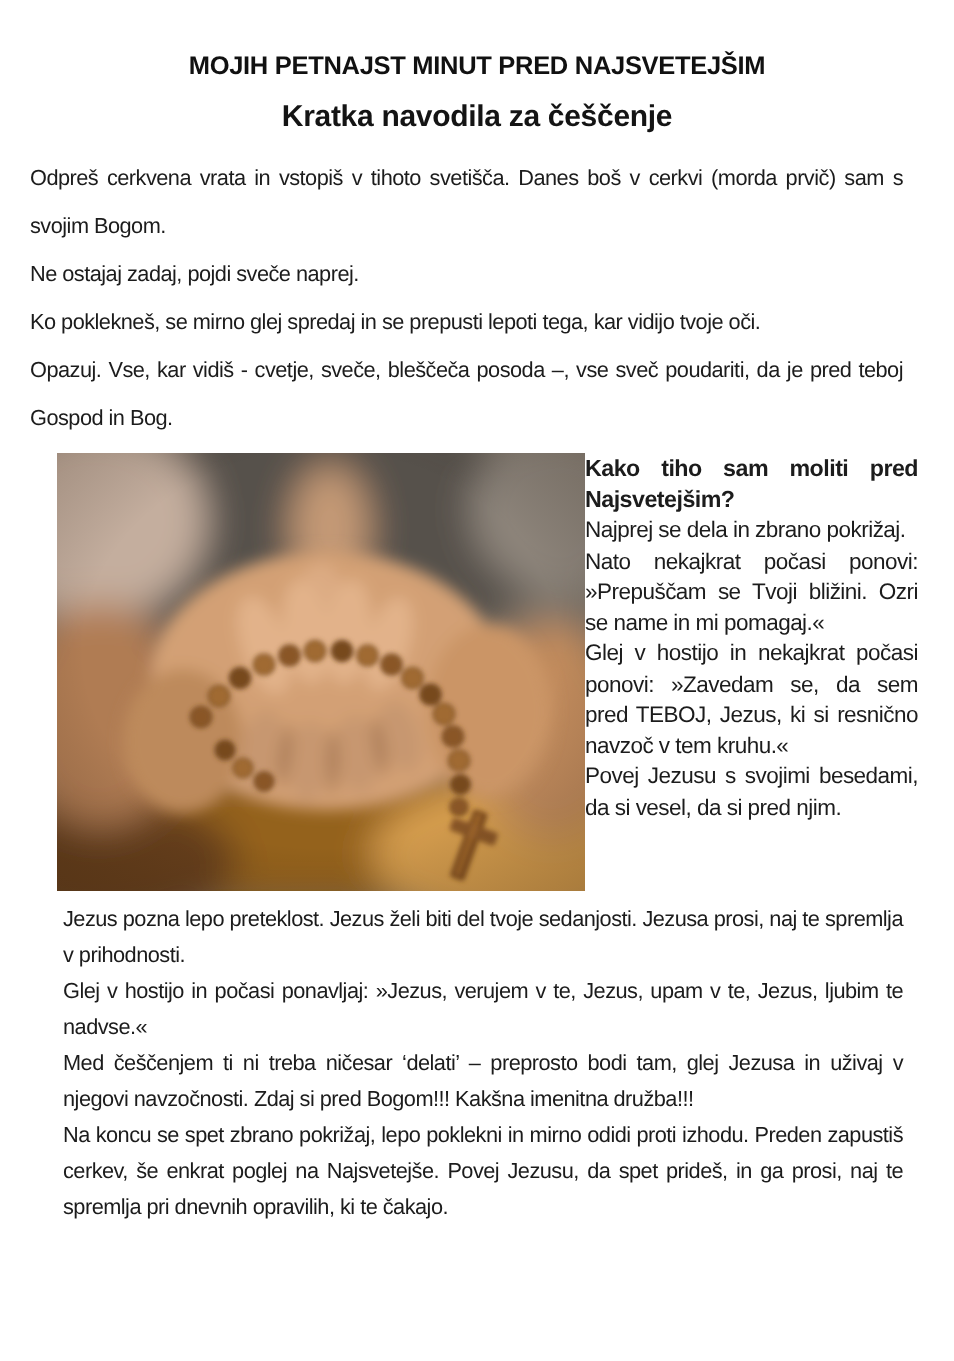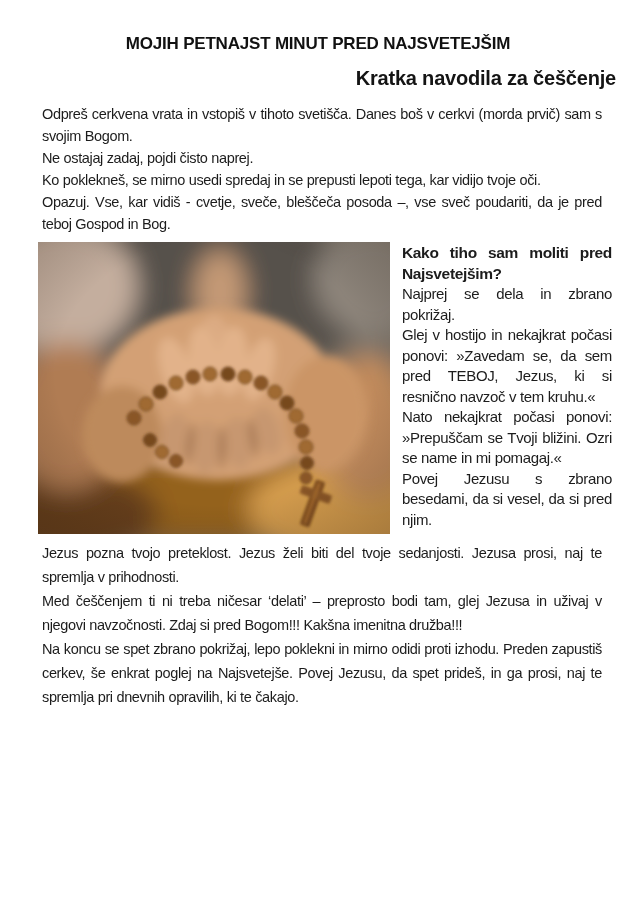--- a/index.html
+++ b/index.html
@@ -14,38 +14,37 @@
   .title {
     margin:34px 20px 0 20px;
     text-align:center;
     font-size:17px;
     font-weight:bold;
     letter-spacing:-0.2px;
     color:#111;
   }
   .subtitle {
     margin:13px 20px 0 20px;
-    text-align:right;
+    text-align:center;
     font-size:20px;
     font-weight:bold;
     letter-spacing:-0.2px;
     color:#141414;
   }
   .intro {
-    margin:13px 34px 0 42px;
+    margin:13px 34px 0 20px;
     font-size:14.5px;
     letter-spacing:-0.35px;
-    line-height:22px;
+    line-height:32px;
     text-align:justify;
   }
   .intro p, .outro p, .sidecol p { margin:0; }
   .middle {
     margin:7px 24px 0 38px;
     display:flex;
-    gap:12px;
     align-items:flex-start;
   }
   .photo-frame {
     flex:0 0 352px;
     width:352px; height:292px;
     overflow:hidden;
     background:#7d7469;
   }
   .photo-frame svg { display:block; }
   .sidecol {
@@ -72,22 +71,22 @@
 </head>
 <body>
 
 <div class="page">
 
   <div class="title">MOJIH PETNAJST MINUT PRED NAJSVETEJŠIM</div>
   <div class="subtitle">Kratka navodila za češčenje</div>
 
   <div class="intro">
     <p>Odpreš cerkvena vrata in vstopiš v tihoto svetišča. Danes boš v cerkvi (morda prvič) sam s svojim Bogom.</p>
-    <p>Ne ostajaj zadaj, pojdi čisto naprej.</p>
-    <p>Ko poklekneš, se mirno usedi spredaj in se prepusti lepoti tega, kar vidijo tvoje oči.</p>
+    <p>Ne ostajaj zadaj, pojdi sveče naprej.</p>
+    <p>Ko poklekneš, se mirno glej spredaj in se prepusti lepoti tega, kar vidijo tvoje oči.</p>
     <p>Opazuj. Vse, kar vidiš - cvetje, sveče, bleščeča posoda –, vse sveč poudariti, da je pred teboj Gospod in Bog.</p>
   </div>
 
   <div class="middle">
 
     <div class="photo-frame">
       <svg width="352" height="292" viewBox="0 0 352 292" xmlns="http://www.w3.org/2000/svg">
         <defs>
           <filter id="b10" x="-30%" y="-30%" width="160%" height="160%">
               <feGaussianBlur stdDeviation="12"></feGaussianBlur>
@@ -169,26 +168,27 @@
           <rect x="-2" y="-12" width="3" height="44" rx="1.5" fill="#a56b2f"></rect>
         </g>
 
         <rect x="0" y="0" width="352" height="292" fill="url(#vig)"></rect>
       </svg>
     </div>
 
     <div class="sidecol">
       <p class="side-heading">Kako tiho sam moliti pred Najsvetejšim?</p>
       <p>Najprej se dela in zbrano pokrižaj.</p>
+      <p>Nato nekajkrat počasi ponovi: »Prepuščam se Tvoji bližini. Ozri se name in mi pomagaj.«</p>
       <p>Glej v hostijo in nekajkrat počasi ponovi: »Zavedam se, da sem pred TEBOJ, Jezus, ki si resnično navzoč v tem kruhu.«</p>
-      <p>Nato nekajkrat počasi ponovi: »Prepuščam se Tvoji bližini. Ozri se name in mi pomagaj.«</p>
-      <p>Povej Jezusu s zbrano besedami, da si vesel, da si pred njim.</p>
+      <p>Povej Jezusu s svojimi besedami, da si vesel, da si pred njim.</p>
     </div>
 
   </div>
 
   <div class="outro">
-    <p>Jezus pozna tvojo preteklost. Jezus želi biti del tvoje sedanjosti. Jezusa prosi, naj te spremlja v prihodnosti.</p>
+    <p>Jezus pozna lepo preteklost. Jezus želi biti del tvoje sedanjosti. Jezusa prosi, naj te spremlja v prihodnosti.</p>
+    <p>Glej v hostijo in počasi ponavljaj: »Jezus, verujem v te, Jezus, upam v te, Jezus, ljubim te nadvse.«</p>
     <p>Med češčenjem ti ni treba ničesar ‘delati’ – preprosto bodi tam, glej Jezusa in uživaj v njegovi navzočnosti. Zdaj si pred Bogom!!! Kakšna imenitna družba!!!</p>
     <p>Na koncu se spet zbrano pokrižaj, lepo poklekni in mirno odidi proti izhodu. Preden zapustiš cerkev, še enkrat poglej na Najsvetejše. Povej Jezusu, da spet prideš, in ga prosi, naj te spremlja pri dnevnih opravilih, ki te čakajo.</p>
   </div>
 
 </div>
 
 </body></html>

